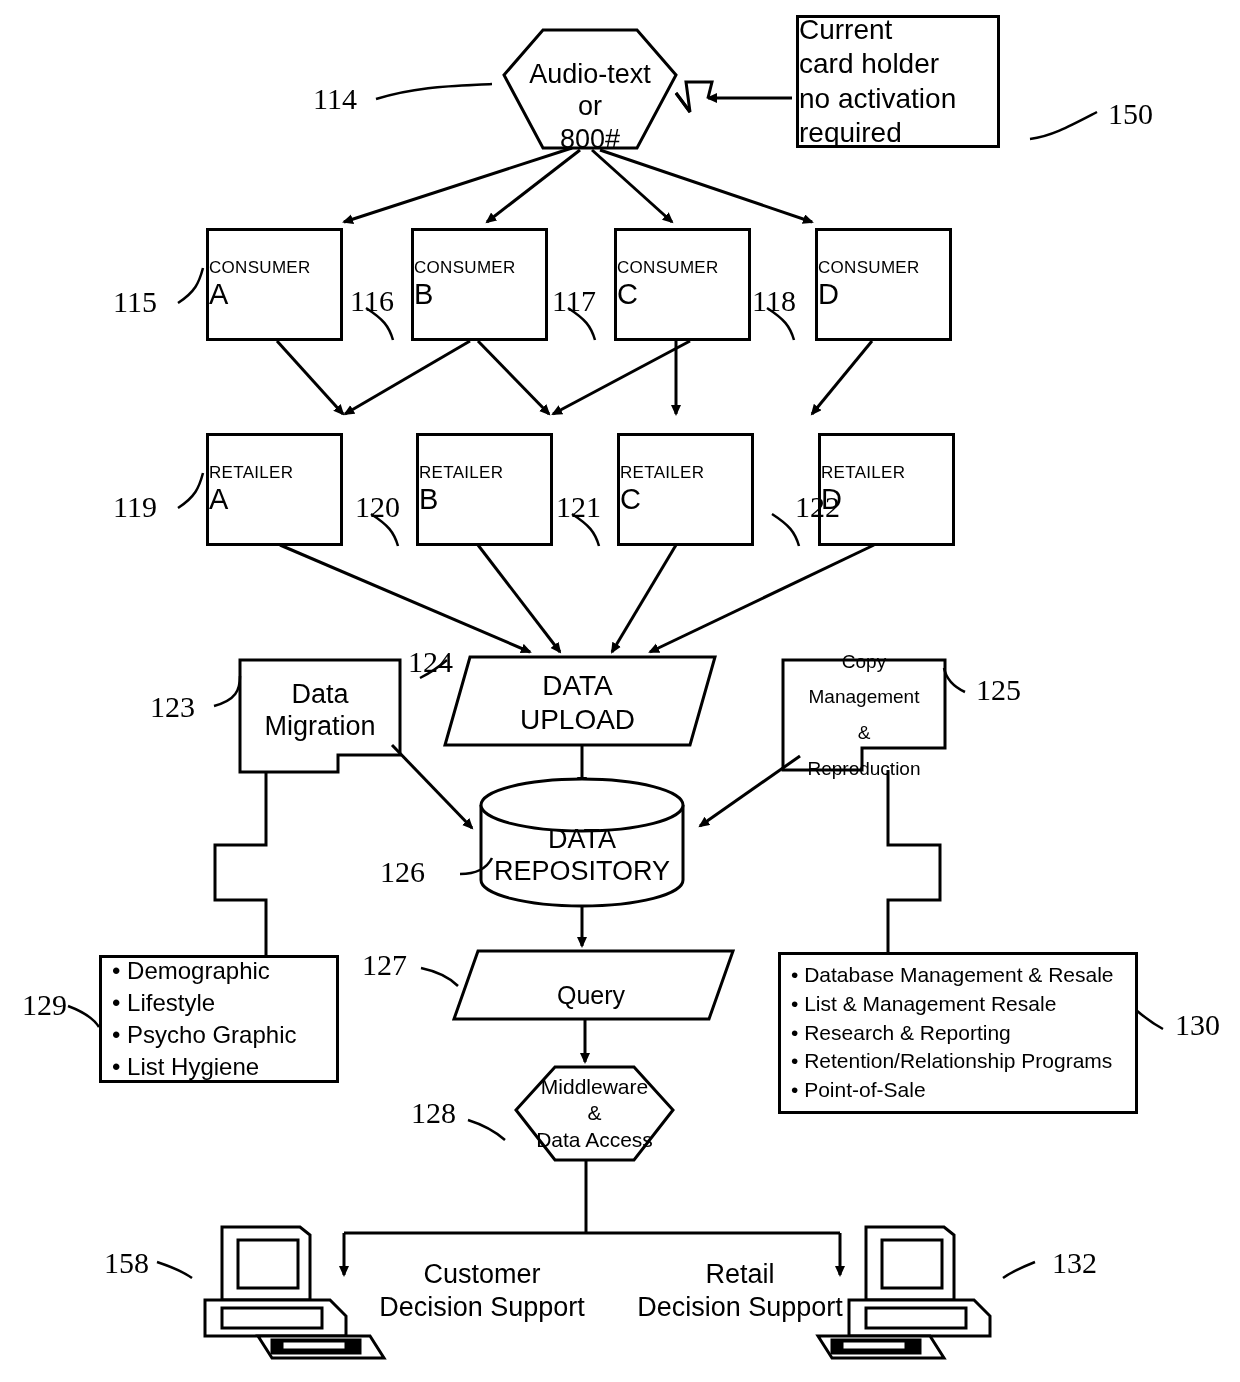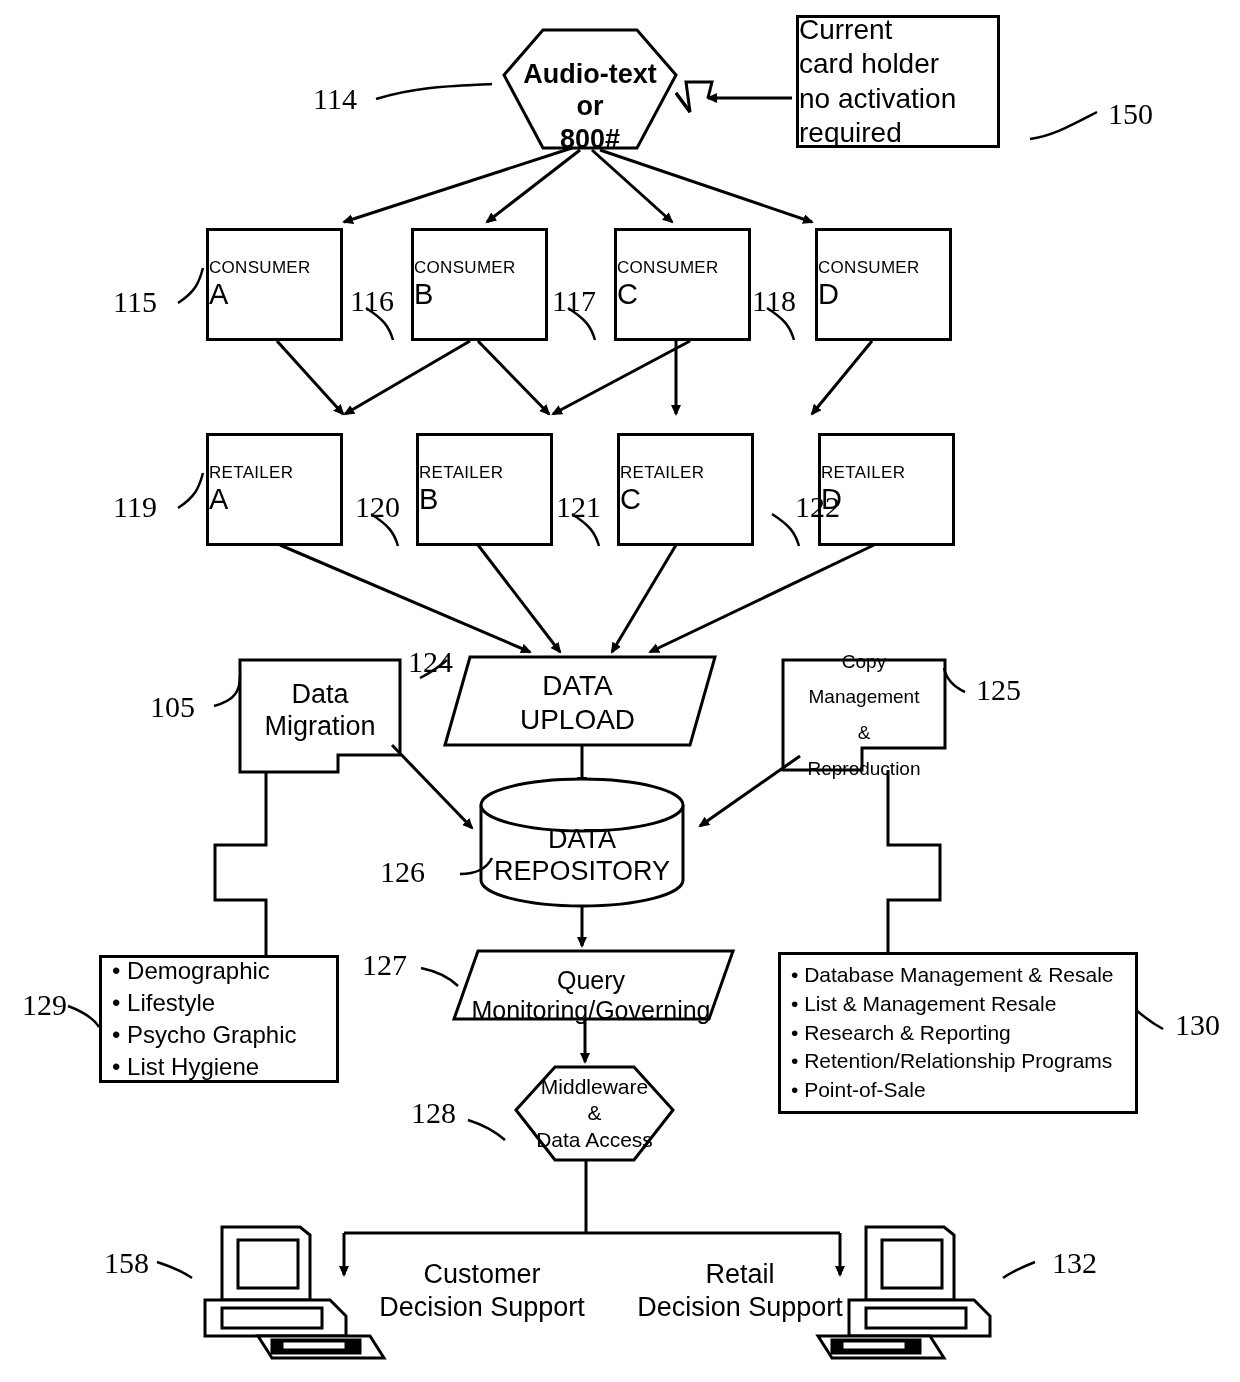--- a/index.html
+++ b/index.html
@@ -193,21 +193,21 @@
       <path d="M866,1227 L944,1227 L954,1235 L954,1300 L866,1300 Z"></path>
       <rect x="882" y="1240" width="60" height="48"></rect>
       <path d="M849,1300 L974,1300 L990,1316 L990,1336 L849,1336 Z"></path>
       <rect x="866" y="1308" width="100" height="20" fill="#fff"></rect>
       <path d="M818,1336 L930,1336 L944,1358 L832,1358 Z"></path>
       <rect x="832" y="1340" width="88" height="13" fill="#000"></rect>
       <rect x="842" y="1341" width="64" height="9" fill="#fff"></rect>
     </g>
   </svg>
 
-  <div class="para-label hexlabel" style="left:504px; top:30px; width:172px; height:153px;font-weight:bold;">
+  <div class="para-label hexlabel" style="left:504px; top:30px; width:172px; height:153px;">
     <span>Audio-text</span>
     <span>or</span>
     <span>800#</span>
   </div>
   <div class="ref" style="left:313px; top:82px;">114</div>
 
   <div class="node rect cardbox" style="left:796px; top:15px; width:204px; height:133px;">
     <span>Current</span>
     <span>card holder</span>
     <span>no activation</span>
@@ -260,21 +260,21 @@
   <div class="node rect" style="left:818px; top:433px; width:137px; height:113px;">
     <span class="boxlabel-small">RETAILER</span>
     <span class="boxlabel-big">D</span>
   </div>
   <div class="ref" style="left:778px; top:490px;margin-left:17px;">122</div>
 
   <div class="para-label migtext" style="left:240px; top:662px; width:160px; height:96px;">
     <span>Data</span>
     <span>Migration</span>
   </div>
-  <div class="ref" style="left:150px; top:690px;">105</div>
+  <div class="ref" style="left:150px; top:690px;">123</div>
 
   <div class="para-label uploadtext" style="left:455px; top:660px; width:245px; height:85px;">
     <span>DATA</span>
     <span>UPLOAD</span>
   </div>
   <div class="ref" style="left:408px; top:645px;">124</div>
 
   <div class="para-label cmlabel" style="left:783px; top:660px; width:162px; height:110px;">
     <span>Copy</span>
     <span>Management</span>
@@ -284,21 +284,20 @@
   <div class="ref" style="left:976px; top:673px;">125</div>
 
   <div class="para-label dbtext" style="left:481px; top:812px; width:202px; height:86px;">
     <span>DATA</span>
     <span>REPOSITORY</span>
   </div>
   <div class="ref" style="left:380px; top:855px;">126</div>
 
   <div class="para-label querytext" style="left:460px; top:953px; width:262px; height:84px;">
     <span>Query</span>
-    <span>Monitoring/Governing</span>
   </div>
   <div class="ref" style="left:362px; top:948px;">127</div>
 
   <div class="para-label hexlabel-small" style="left:516px; top:1067px; width:157px; height:93px;">
     <span>Middleware</span>
     <span>&amp;</span>
     <span>Data Access</span>
   </div>
   <div class="ref" style="left:411px; top:1096px;">128</div>
 

